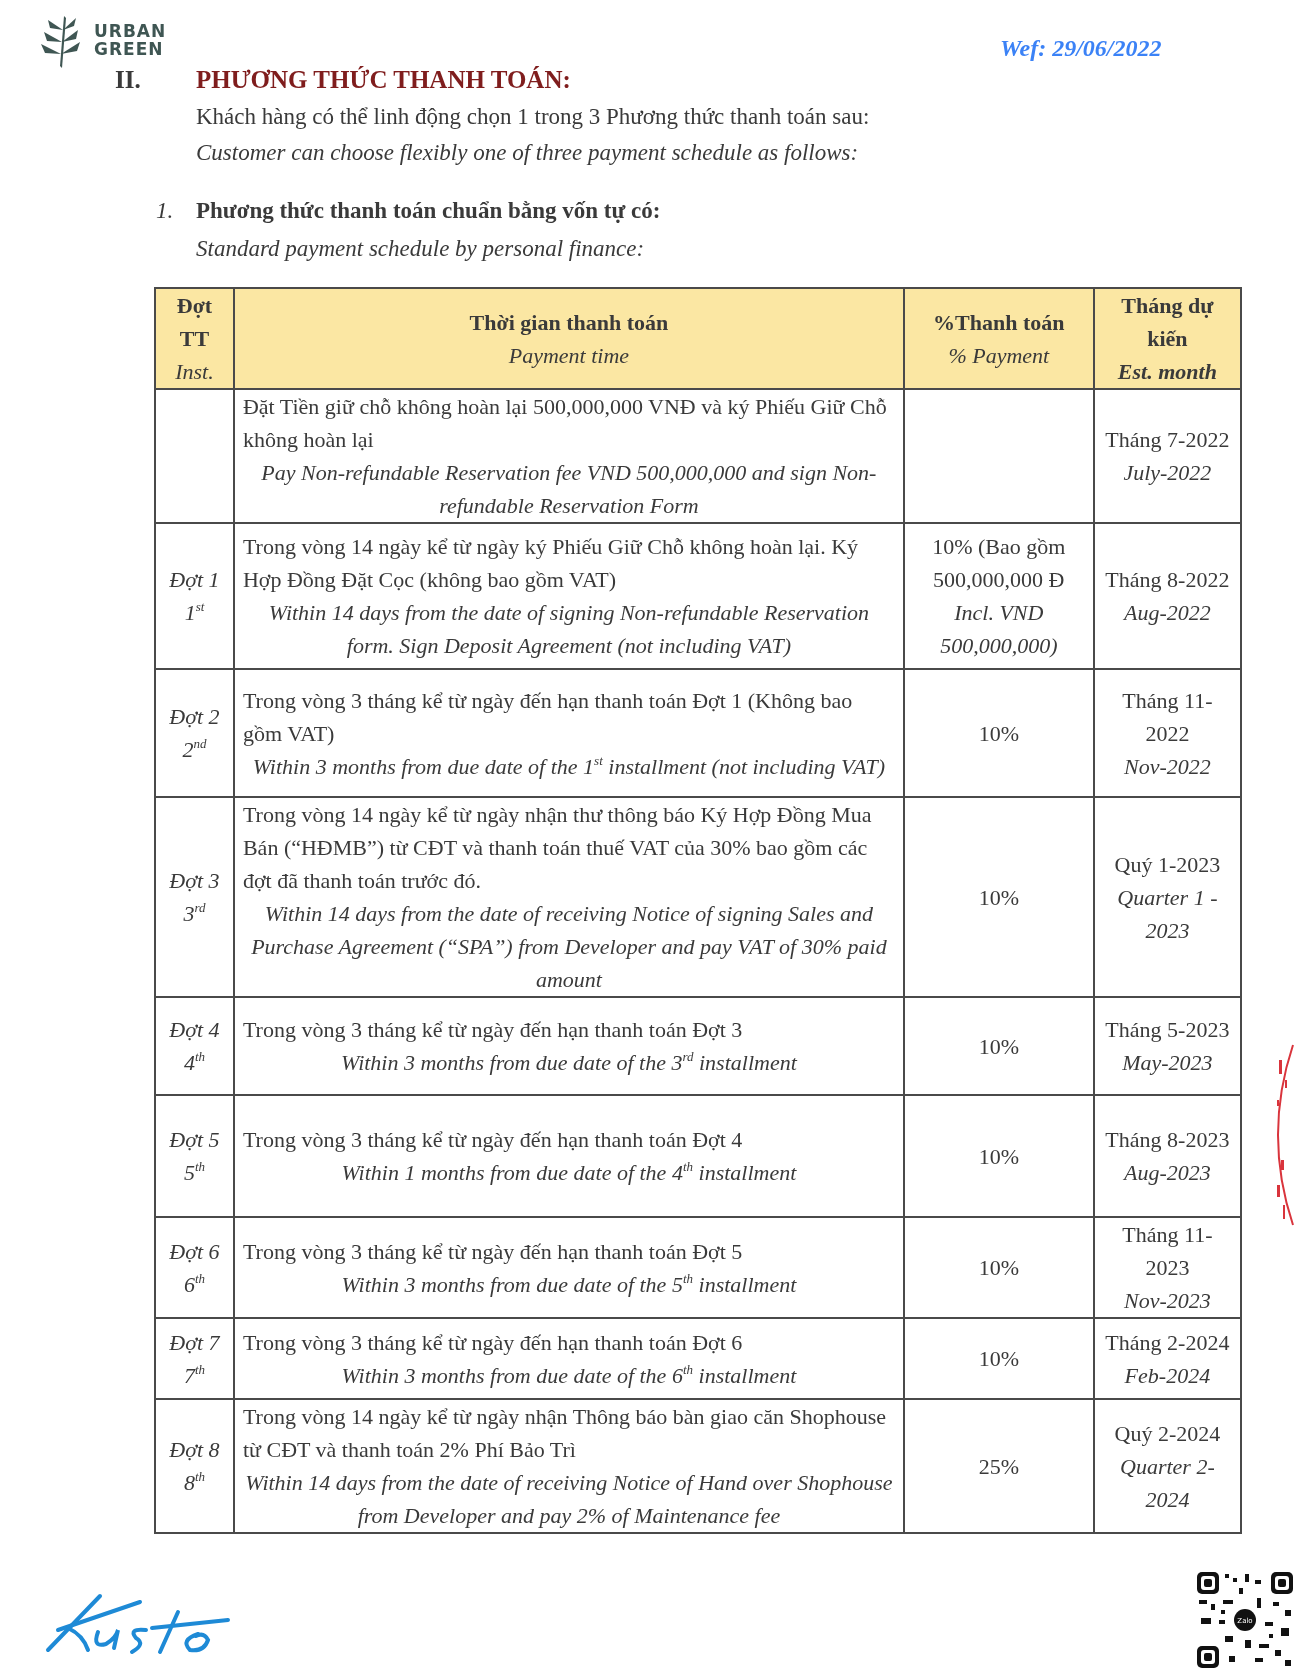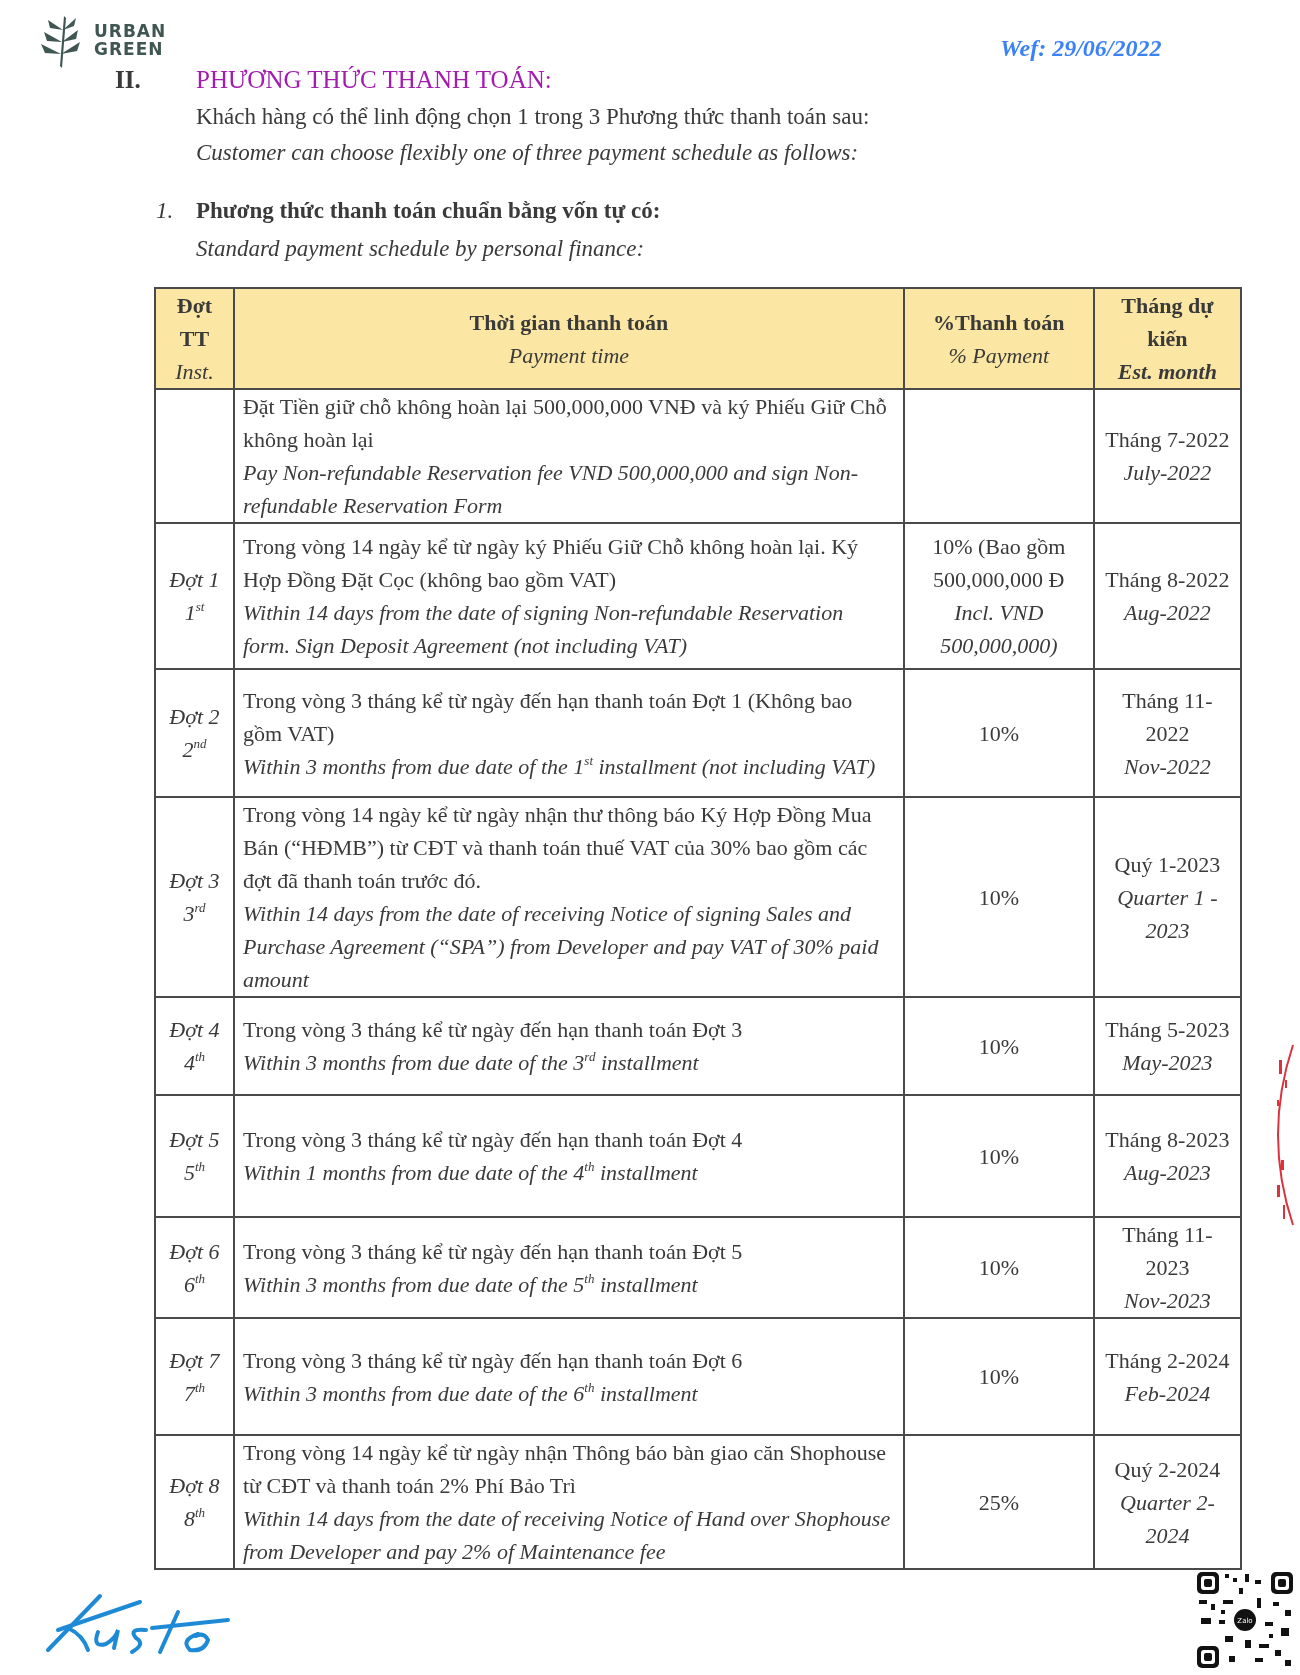--- a/index.html
+++ b/index.html
@@ -6,41 +6,41 @@
   body {
     width: 1300px; height: 1675px; position: relative; overflow: hidden;
     background: #ffffff; color: #3a3a3a;
     font-family: "Liberation Serif", "DejaVu Serif", serif;
   }
   .logo { position: absolute; left: 38px; top: 12px; width: 140px; height: 58px; }
   .logo svg { position: absolute; left: 0; top: 0; }
   .logo-text { position: absolute; left: 56px; top: 10px; font-family: "DejaVu Sans", sans-serif; font-weight: bold; font-size: 17px; line-height: 18px; color: #3f5653; letter-spacing: 1px; }
   .wef { position: absolute; left: 1000px; top: 35px; font-size: 24px; font-weight: bold; font-style: italic; color: #3b82f6; }
   .sec-num { position: absolute; left: 115px; top: 66px; font-size: 25px; font-weight: bold; color: #3a3a3a; }
-  .sec-title { position: absolute; left: 196px; top: 66px; font-size: 25px; font-weight: normal; color: #a21caf; }
+  .sec-title { position: absolute; left: 196px; top: 66px; font-size: 25px; font-weight: bold; color: #7f1d1d; }
   .intro-vi { position: absolute; left: 196px; top: 104px; font-size: 23px; color: #3a3a3a; }
   .intro-en { position: absolute; left: 196px; top: 140px; font-size: 23px; font-style: italic; color: #3a3a3a; }
   .sub-num { position: absolute; left: 156px; top: 198px; font-size: 23px; font-style: italic; color: #3a3a3a; }
   .sub-title { position: absolute; left: 196px; top: 198px; font-size: 23px; font-weight: bold; color: #3a3a3a; }
   .sub-en { position: absolute; left: 196px; top: 236px; font-size: 23px; font-style: italic; color: #3a3a3a; }
 
   table.sched {
     position: absolute; left: 154px; top: 287px; width: 1088px;
     border-collapse: collapse; table-layout: fixed;
     font-size: 22px; color: #3a3a3a;
   }
   table.sched td, table.sched th { border: 2px solid #4a4a4a; padding: 0 8px; vertical-align: middle; }
   table.sched th { background: #fbe7a3; font-weight: bold; text-align: center; line-height: 33px; }
   table.sched th .en { font-style: italic; font-weight: normal; display: block; }
   th.c1 .en { font-weight: bold; }
   th.c4 .en { font-weight: normal; }
   td.inst { text-align: center; font-style: italic; line-height: 33px; padding: 0 2px; }
   td.time { line-height: 33px; padding: 0 10px; }
   td.time .vi { display: block; }
-  td.time .en { display: block; font-style: italic; }
+  td.time .en { display: block; font-style: italic; text-align: center; }
   td.pct { text-align: center; line-height: 33px; }
   td.month { text-align: center; line-height: 33px; padding: 0 4px; }
   td.month .en { font-style: italic; display: block; }
   sup { font-size: 13px; vertical-align: 9px; line-height: 0; }
 
   .signature { position: absolute; left: 28px; top: 1590px; }
   .qr { position: absolute; left: 1195px; top: 1570px; width: 100px; height: 100px; }
   .stamp { position: absolute; left: 1255px; top: 1040px; width: 40px; height: 190px; }
 </style>
 </head>
@@ -211,21 +211,21 @@
         <span class="vi">Trong vòng 3 tháng kể từ ngày đến hạn thanh toán Đợt 5</span>
         <span class="en"><span>Within 3 months from due date of the 5</span><sup>th</sup><span> installment</span></span>
       </td>
       <td class="pct">10%</td>
       <td class="month">
         <span style="display:block">Tháng 11-2023</span>
         <span class="en">Nov-2023</span>
       </td>
     </tr>
 
-    <tr style="height:117px">
+    <tr style="height:81px">
       <td class="inst">
         <span style="display:block">Đợt 7</span>
         <span style="display:block"><span>7</span><sup>th</sup></span>
       </td>
       <td class="time">
         <span class="vi">Trong vòng 3 tháng kể từ ngày đến hạn thanh toán Đợt 6</span>
         <span class="en"><span>Within 3 months from due date of the 6</span><sup>th</sup><span> installment</span></span>
       </td>
       <td class="pct">10%</td>
       <td class="month">

